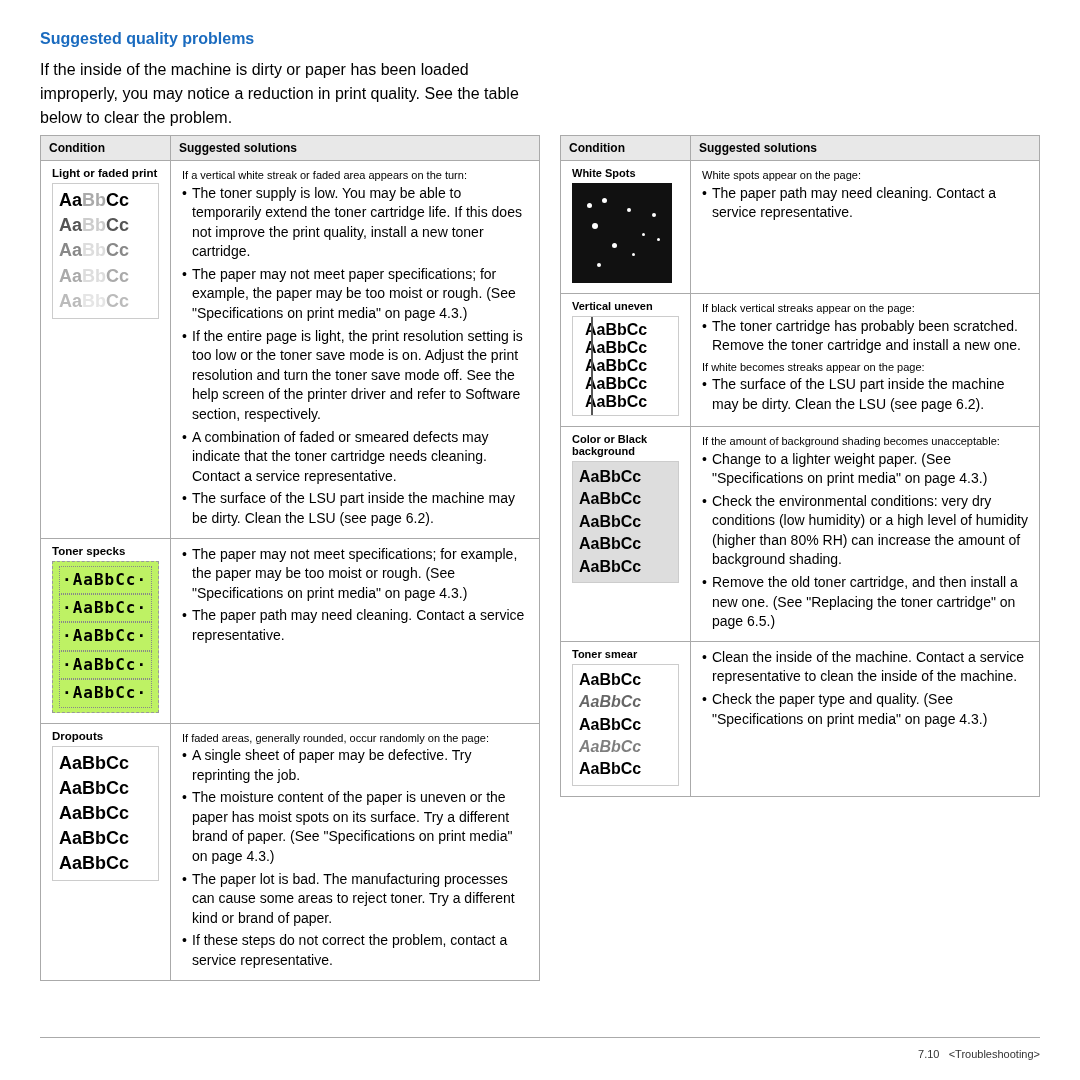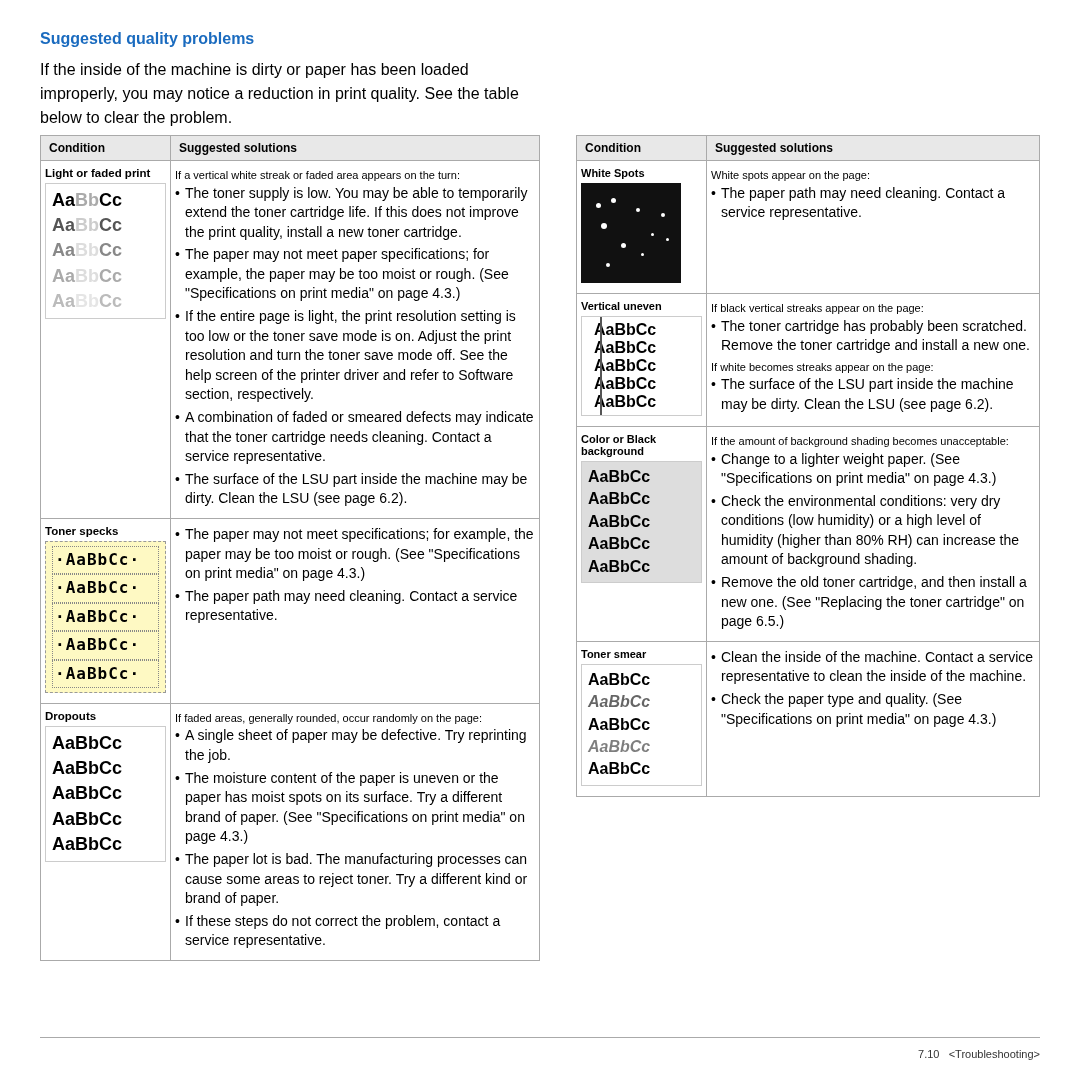--- a/index.html
+++ b/index.html
@@ -27,21 +27,21 @@
       margin-bottom: 10px;
     }
     .intro-text {
       font-size: 16px;
       margin-bottom: 5px;
       line-height: 1.5;
       max-width: 500px;
     }
     .main-content {
       display: flex;
-      gap: 36px;
+      gap: 20px;
       flex: 1;
     }
     .left-column {
       flex: 0 0 500px;
     }
     .right-column {
       flex: 1;
     }
     table {
       width: 100%;
@@ -51,21 +51,21 @@
     th {
       background: #e8e8e8;
       border: 1px solid #aaa;
       padding: 5px 8px;
       font-weight: bold;
       text-align: left;
       font-size: 12px;
     }
     td {
       border: 1px solid #aaa;
-      padding: 6px 4px;
+      padding: 6px 11px;
       vertical-align: top;
     }
     .condition-col {
       width: 130px;
       font-weight: bold;
       font-size: 11.5px;
     }
     .solution-col {
       font-size: 11px;
       line-height: 1.5;
@@ -89,21 +89,21 @@
       font-size: 14px;
       line-height: 1.4;
     }
     ul li::before {
       content: "•";
       position: absolute;
       left: 0;
     }
     
     .toner-specks-sample {
-      background: #fef9c3;
+      background: #bef264;
       border: 1px dashed #999;
       padding: 4px 6px;
       margin: 4px 0;
       font-size: 13px;
       line-height: 1.4;
     }
     
     .white-spots-image {
       width: 100px;
       height: 100px;

